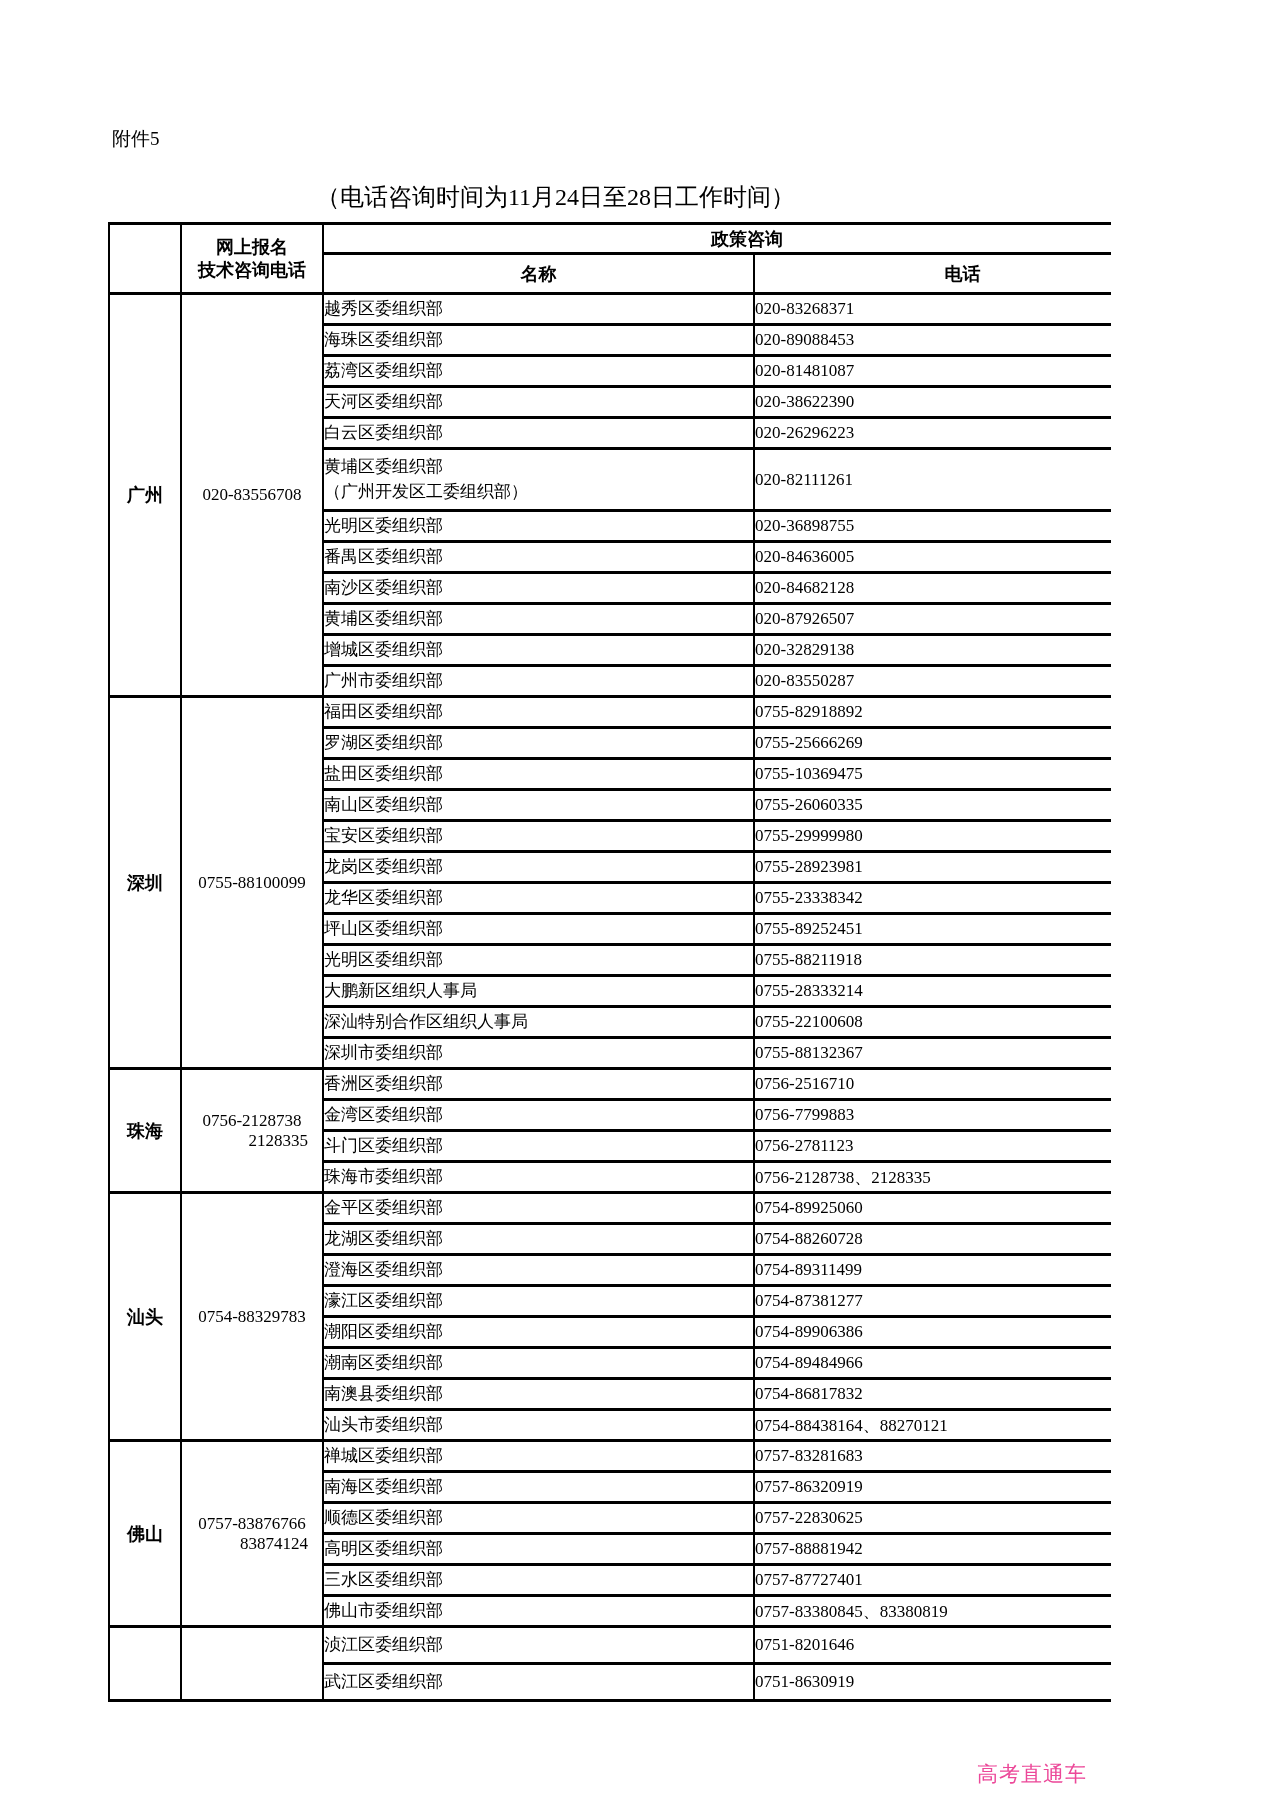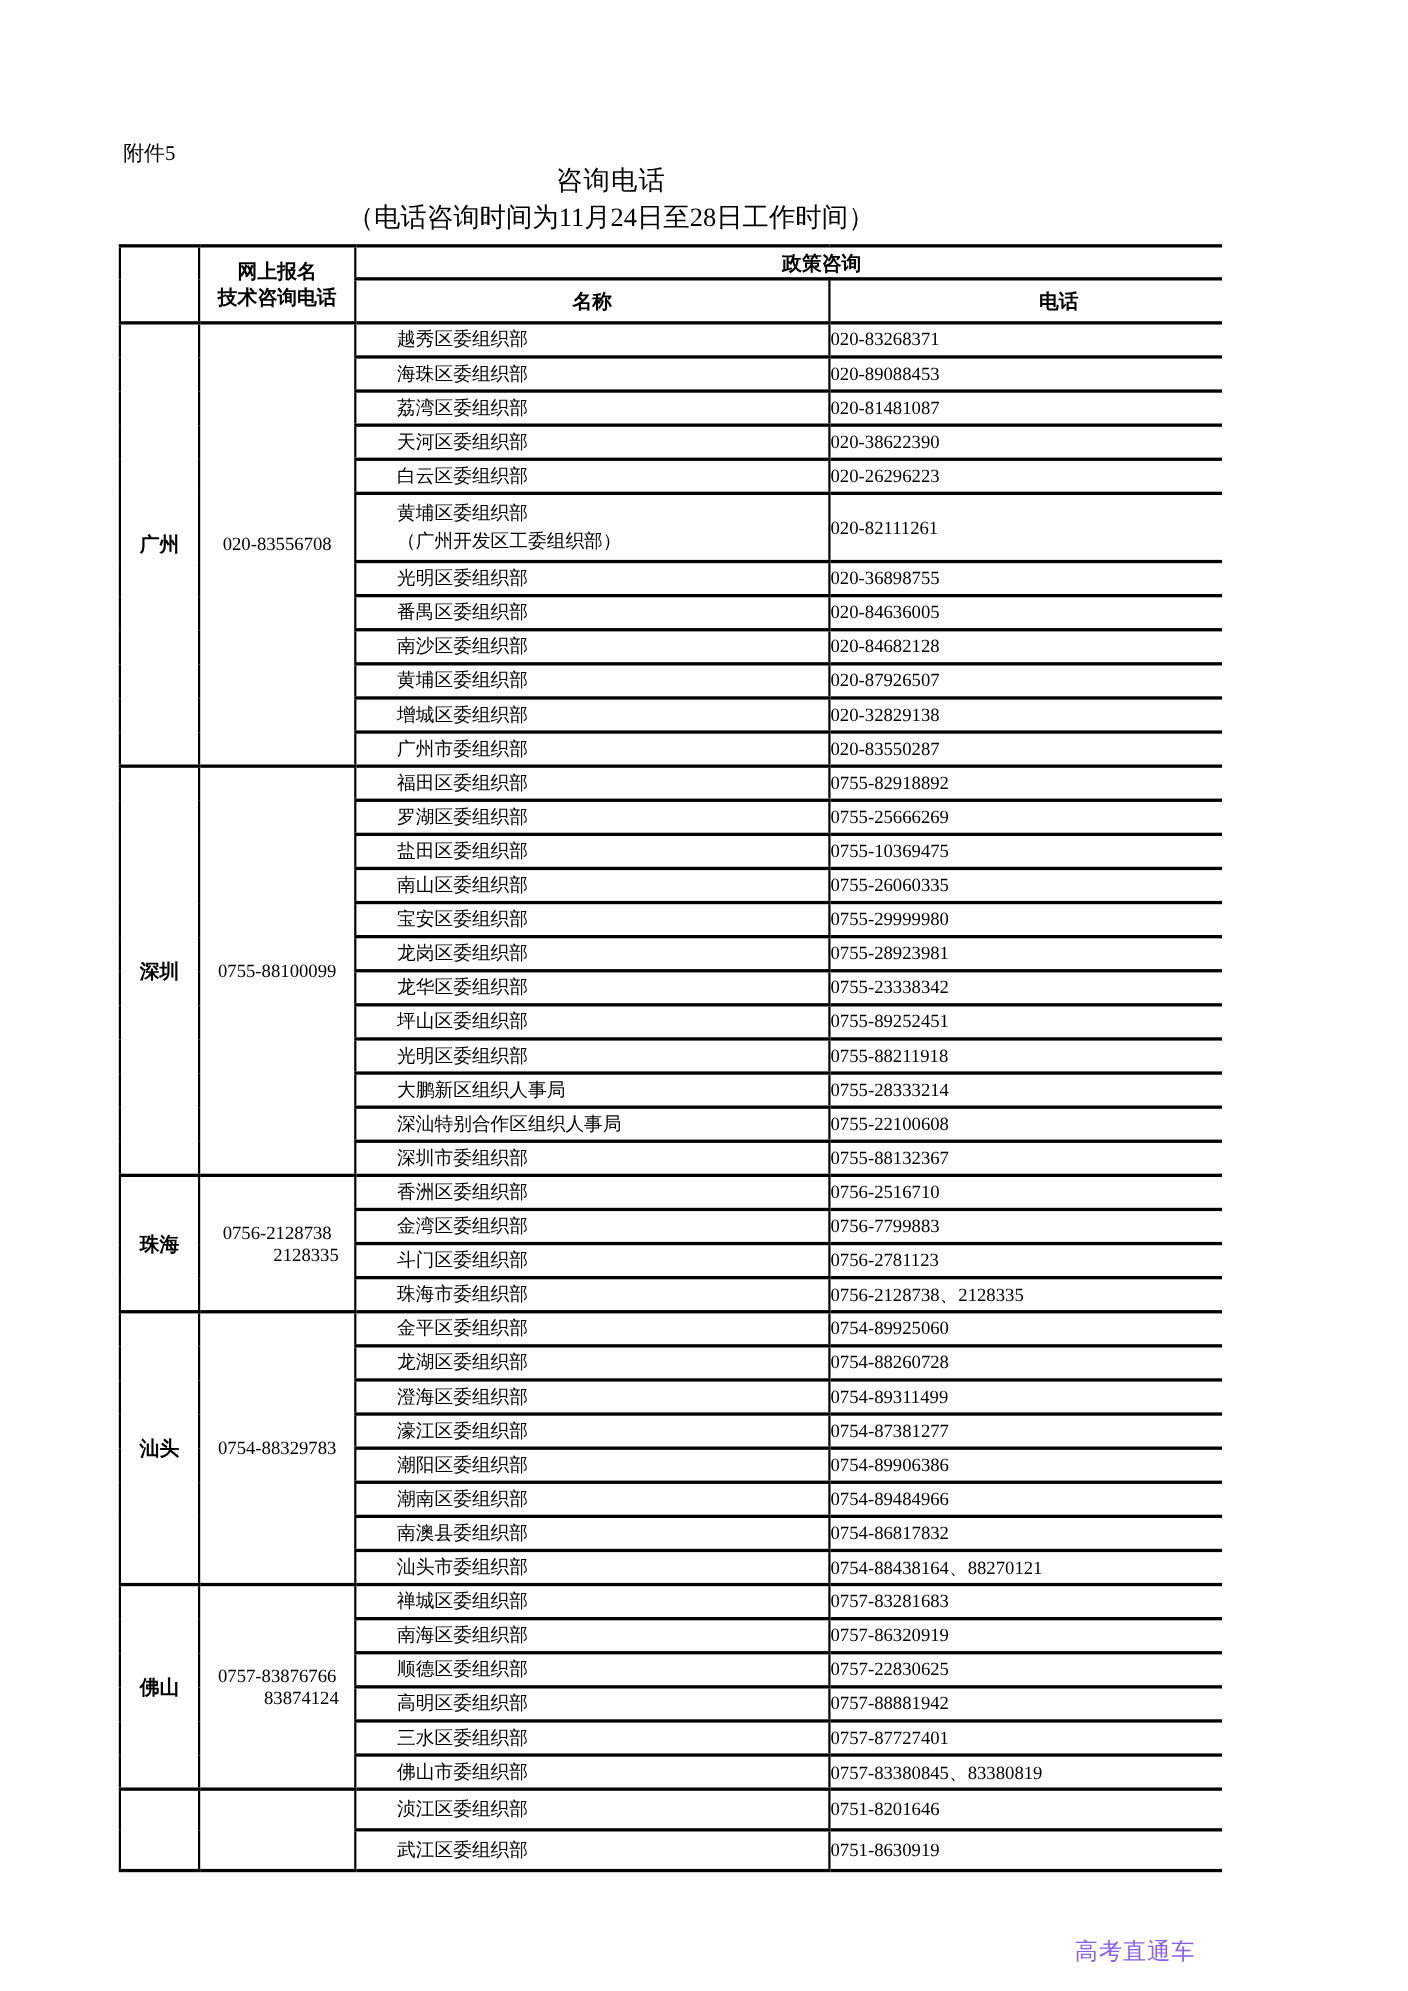--- a/index.html
+++ b/index.html
@@ -40,36 +40,35 @@
   tr.hrow2 { height:40px; }
   .tech-h div { line-height:1.25; }
   tbody tr { height:31px; }
   tbody tr.double { height:62px; }
   tbody tr.tall { height:37px; }
   td { font-size:17px; vertical-align:middle; }
   .city-cell { text-align:center; font-weight:bold; font-size:18px; }
   .tech-cell { text-align:center; padding:0 4px; }
   .tech-cell .tech-line2 { display:block; text-align:right; padding-right:14px; }
   .name-cell { text-align:left; padding:0 0 0 8px; }
-  .name-cell div { line-height:1.45;padding-left:37px; }
+  .name-cell div { line-height:1.45; }
   .phone-cell { text-align:left; padding:0 0 0 8px; }
   .no-bottom { border-bottom:none; }
   .watermark {
     position:absolute; right:24px; top:1760px;
     font-size:21px; letter-spacing:1px;
     font-family:"Liberation Sans","DejaVu Sans",sans-serif;
   }
 </style>
 </head>
 <body>
 
 <div class="page">
 
   <div class="attachment">附件5</div>
-  <div class="doc-title">咨询电话</div>
   <div class="doc-subtitle">（电话咨询时间为11月24日至28日工作时间）</div>
 
   <table class="phone-table">
     <colgroup>
       <col style="width:72px">
       <col style="width:142px">
       <col style="width:431px">
       <col style="width:417px">
     </colgroup>
     <thead>
@@ -372,15 +371,15 @@
         </tr>
         <tr class="tall">
           <td class="name-cell">
             <div>武江区委组织部</div>
           </td>
           <td class="phone-cell">0751-8630919</td>
         </tr>
       </tbody>
   </table>
 
-  <div class="watermark" style="color: #8b5cf6;">高考直通车</div>
+  <div class="watermark" style="color: #ec4899;">高考直通车</div>
 
 </div>
 
 </body></html>

